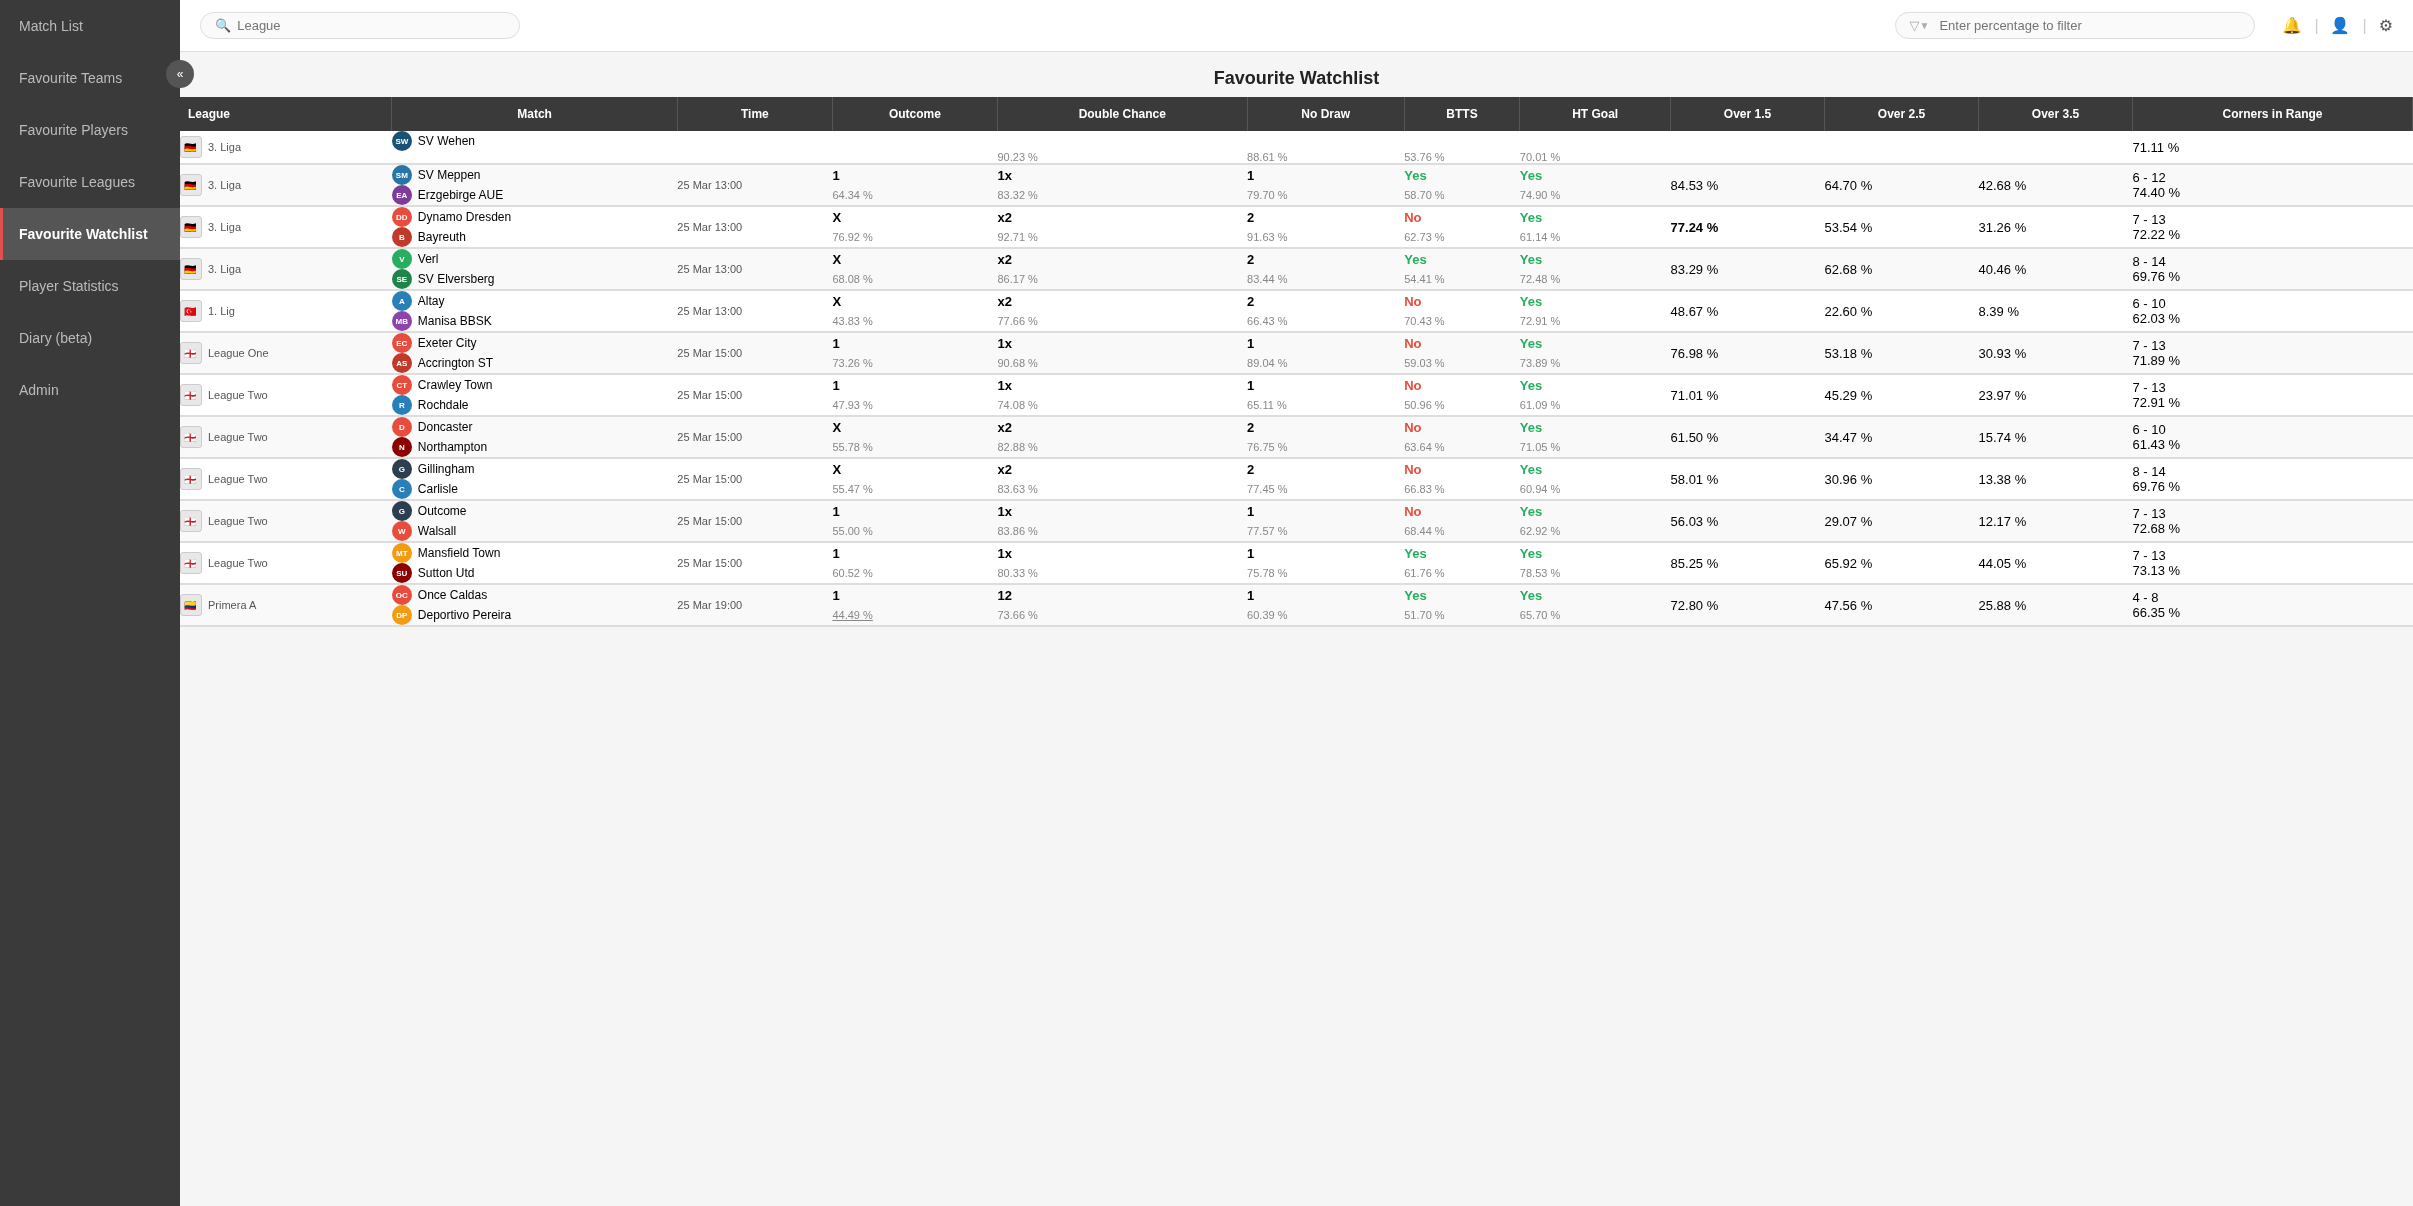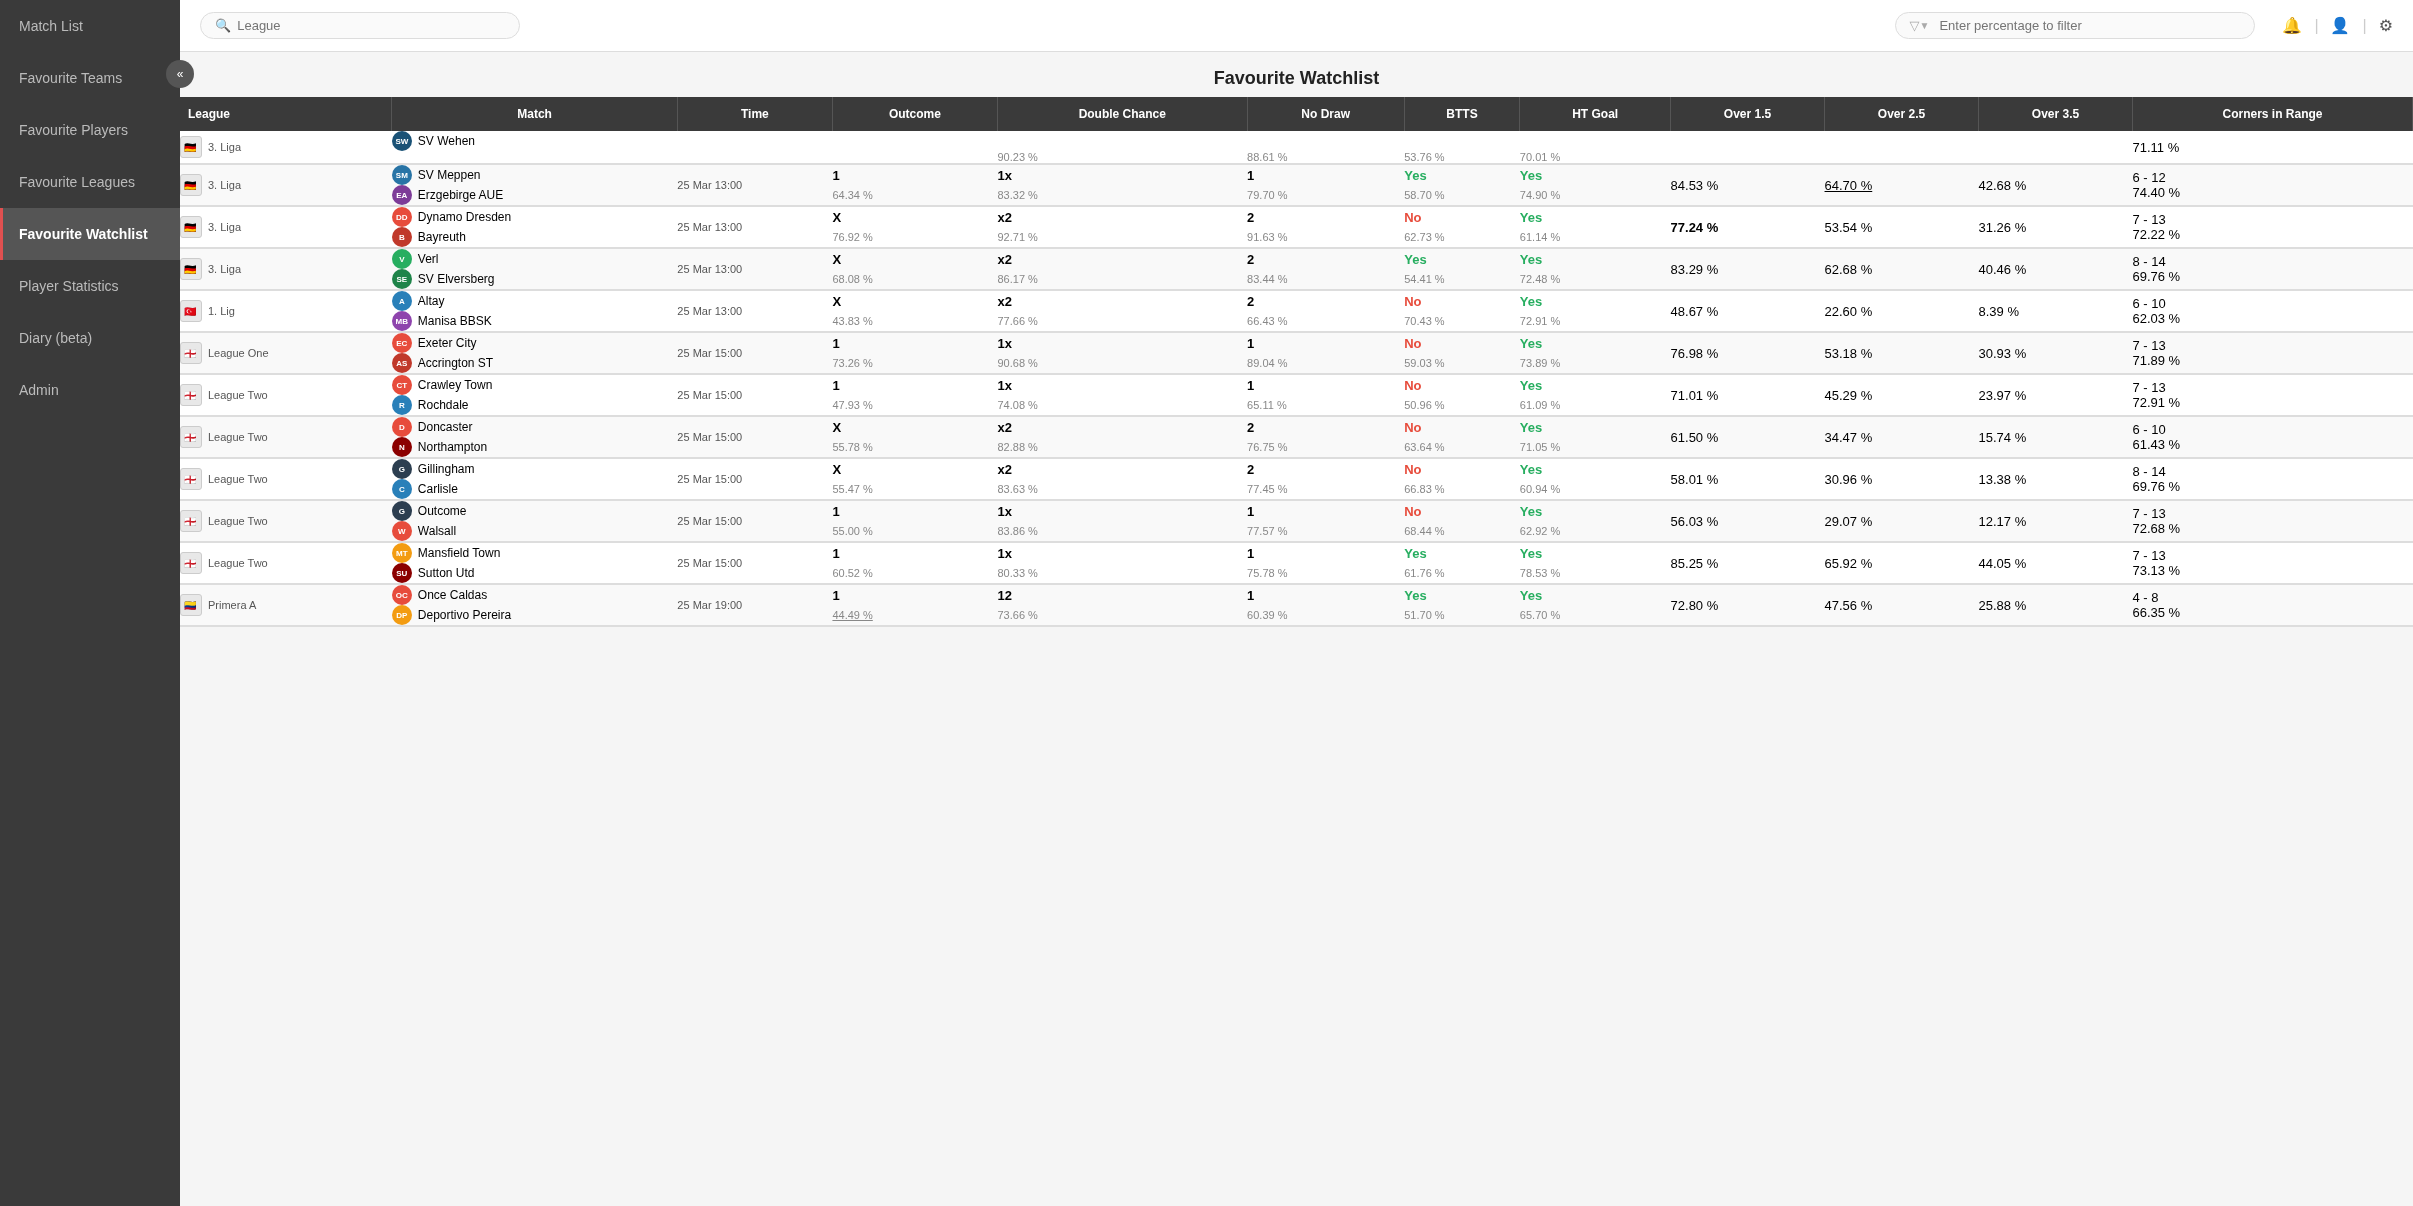--- a/index.html
+++ b/index.html
@@ -341,21 +341,21 @@
         <span>SV Meppen</span>
       </div>
     </td>
     <td rowspan="2" style="vertical-align:middle;" class="time-cell">25 Mar 13:00</td>
     <td><strong>1</strong></td>
     <td><strong>1x</strong></td>
     <td><strong>1</strong></td>
     <td><span class="yes">Yes</span></td>
     <td><span class="yes">Yes</span></td>
     <td rowspan="2" style="vertical-align:middle;">84.53 %</td>
-    <td rowspan="2" style="vertical-align:middle;text-decoration:underline;">64.70 %</td>
+    <td rowspan="2" style="vertical-align:middle;">64.70 %</td>
     <td rowspan="2" style="vertical-align:middle;">42.68 %</td>
     <td rowspan="2" style="vertical-align:middle; white-space:pre-line;">6 - 12
 74.40 %</td>
   </tr>
           <tr style="background: rgb(249, 249, 249); border-bottom: 2px solid rgb(221, 221, 221);">
     <td>
       <div class="team-cell">
         <div class="team-logo" style="background:#7d3c98; color:#fff;">EA</div>
         <span>Erzgebirge AUE</span>
       </div>

